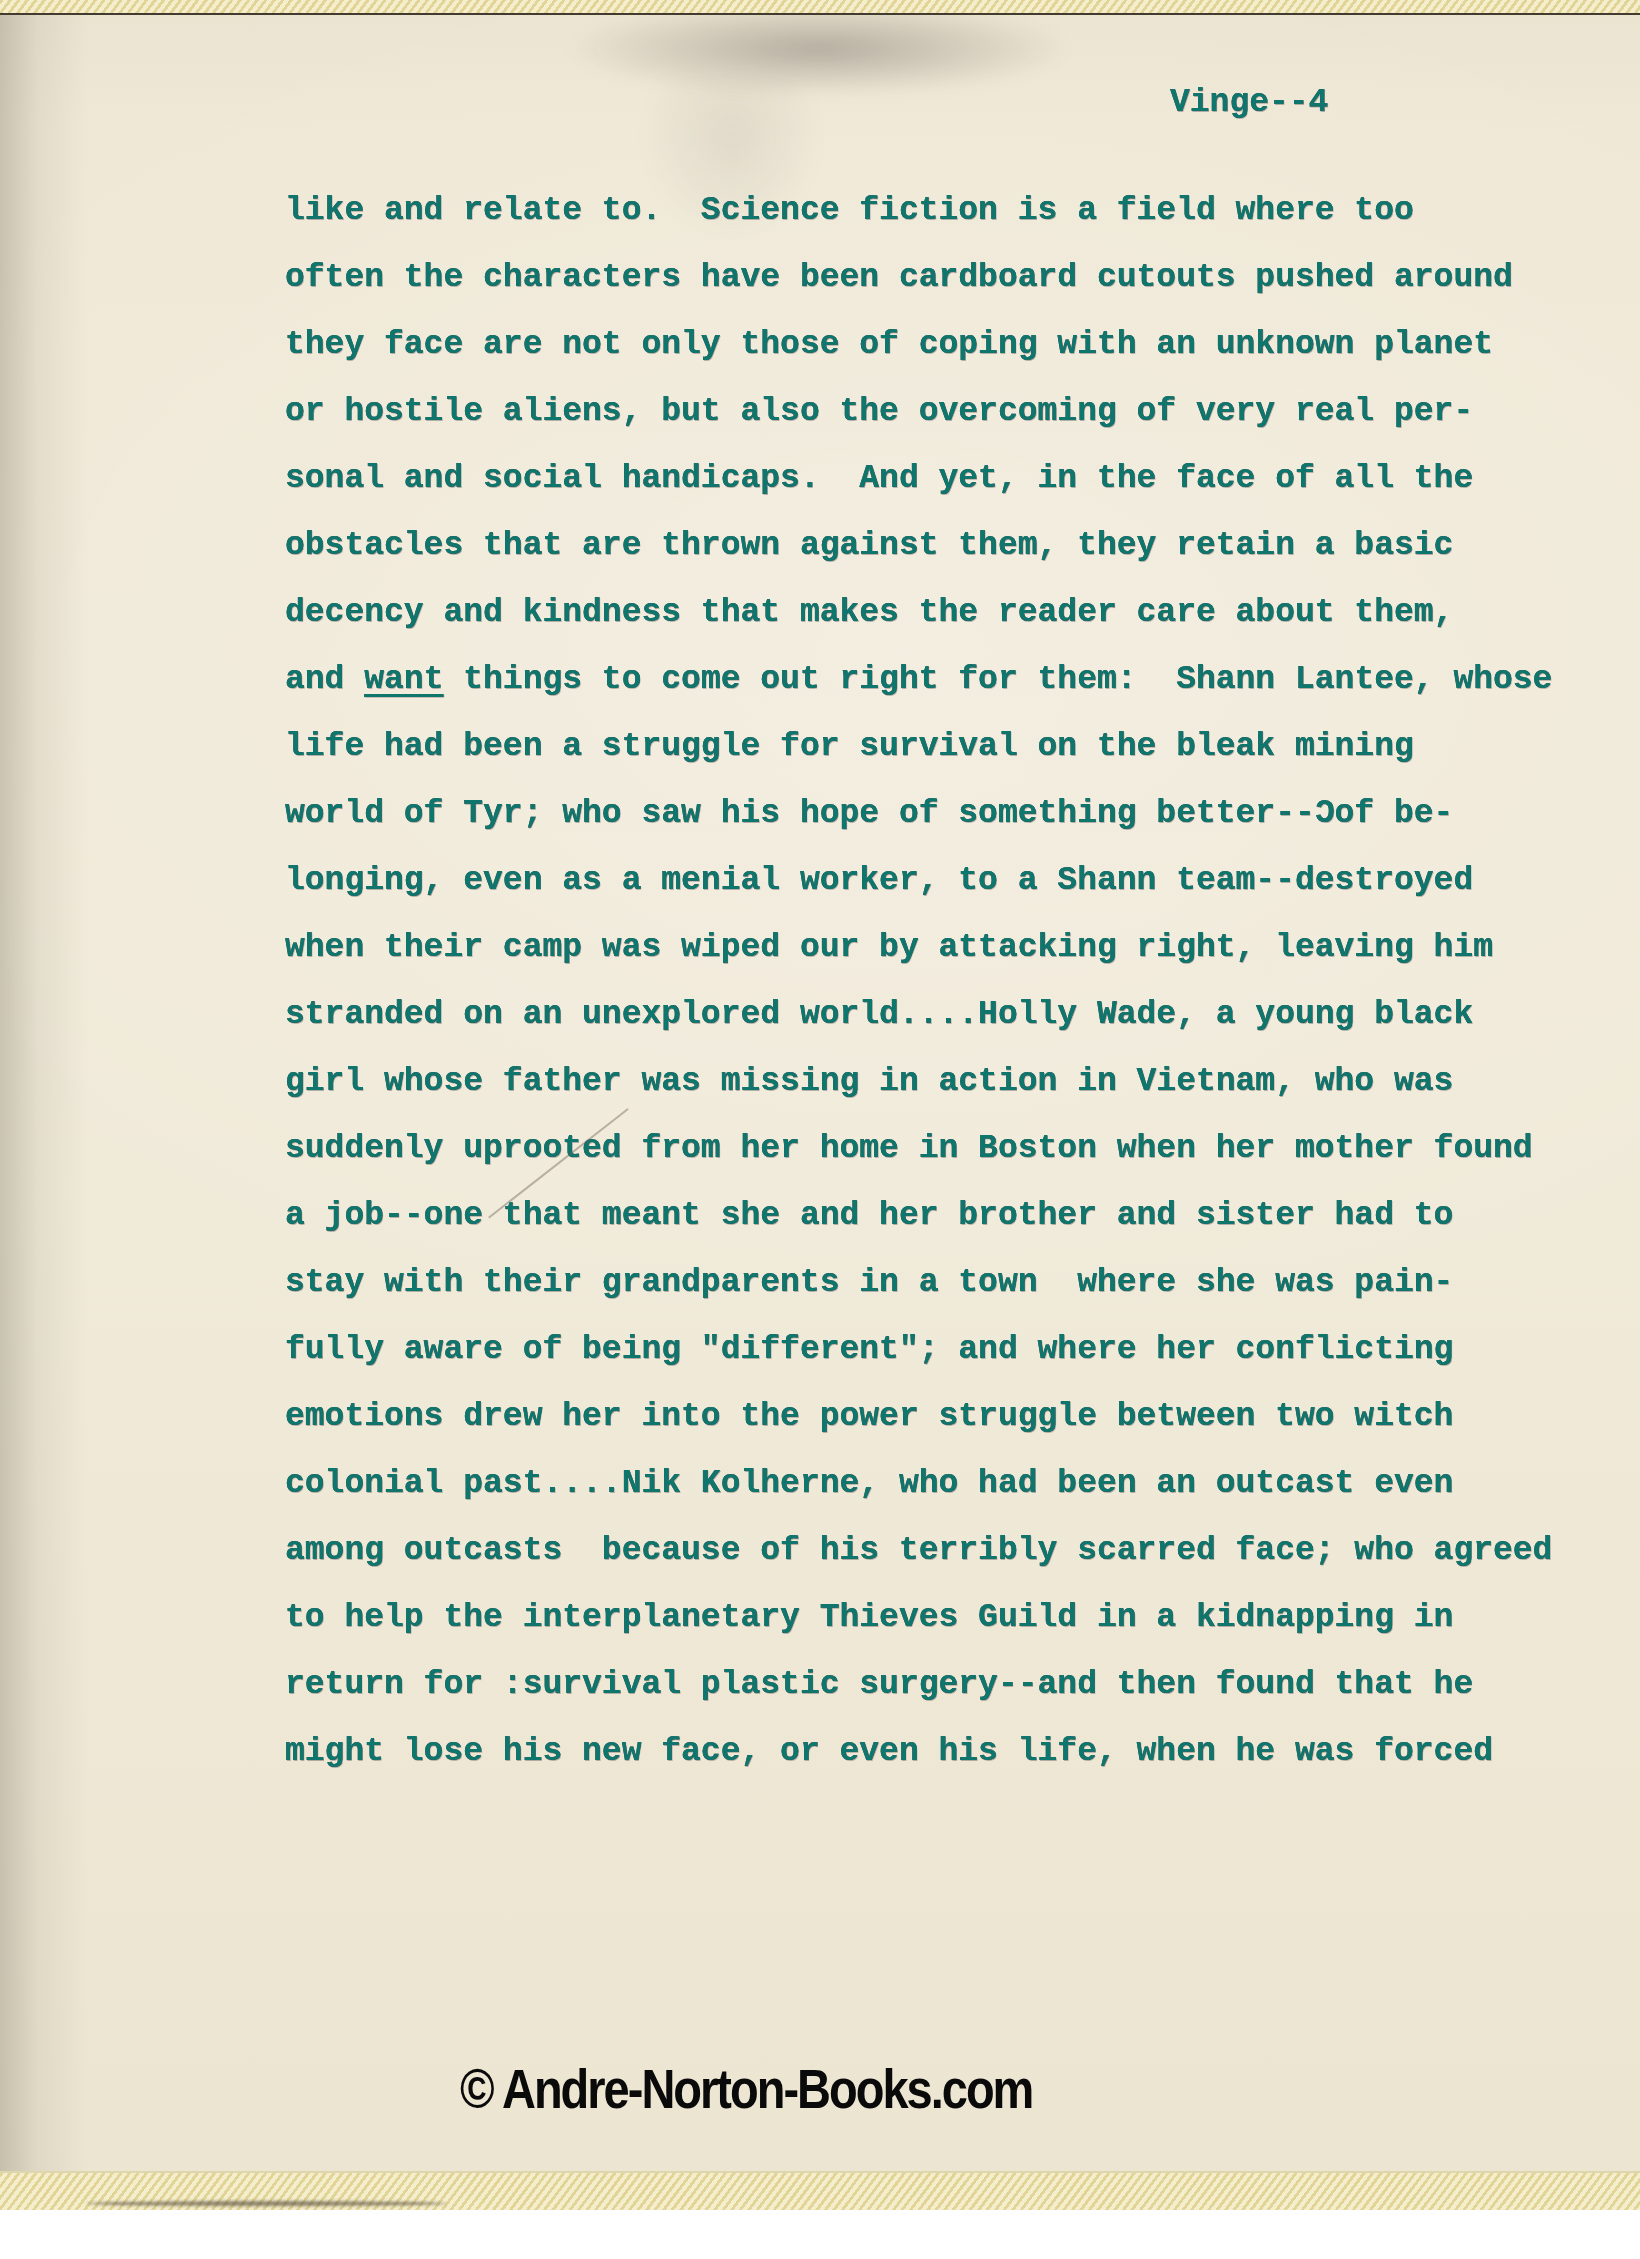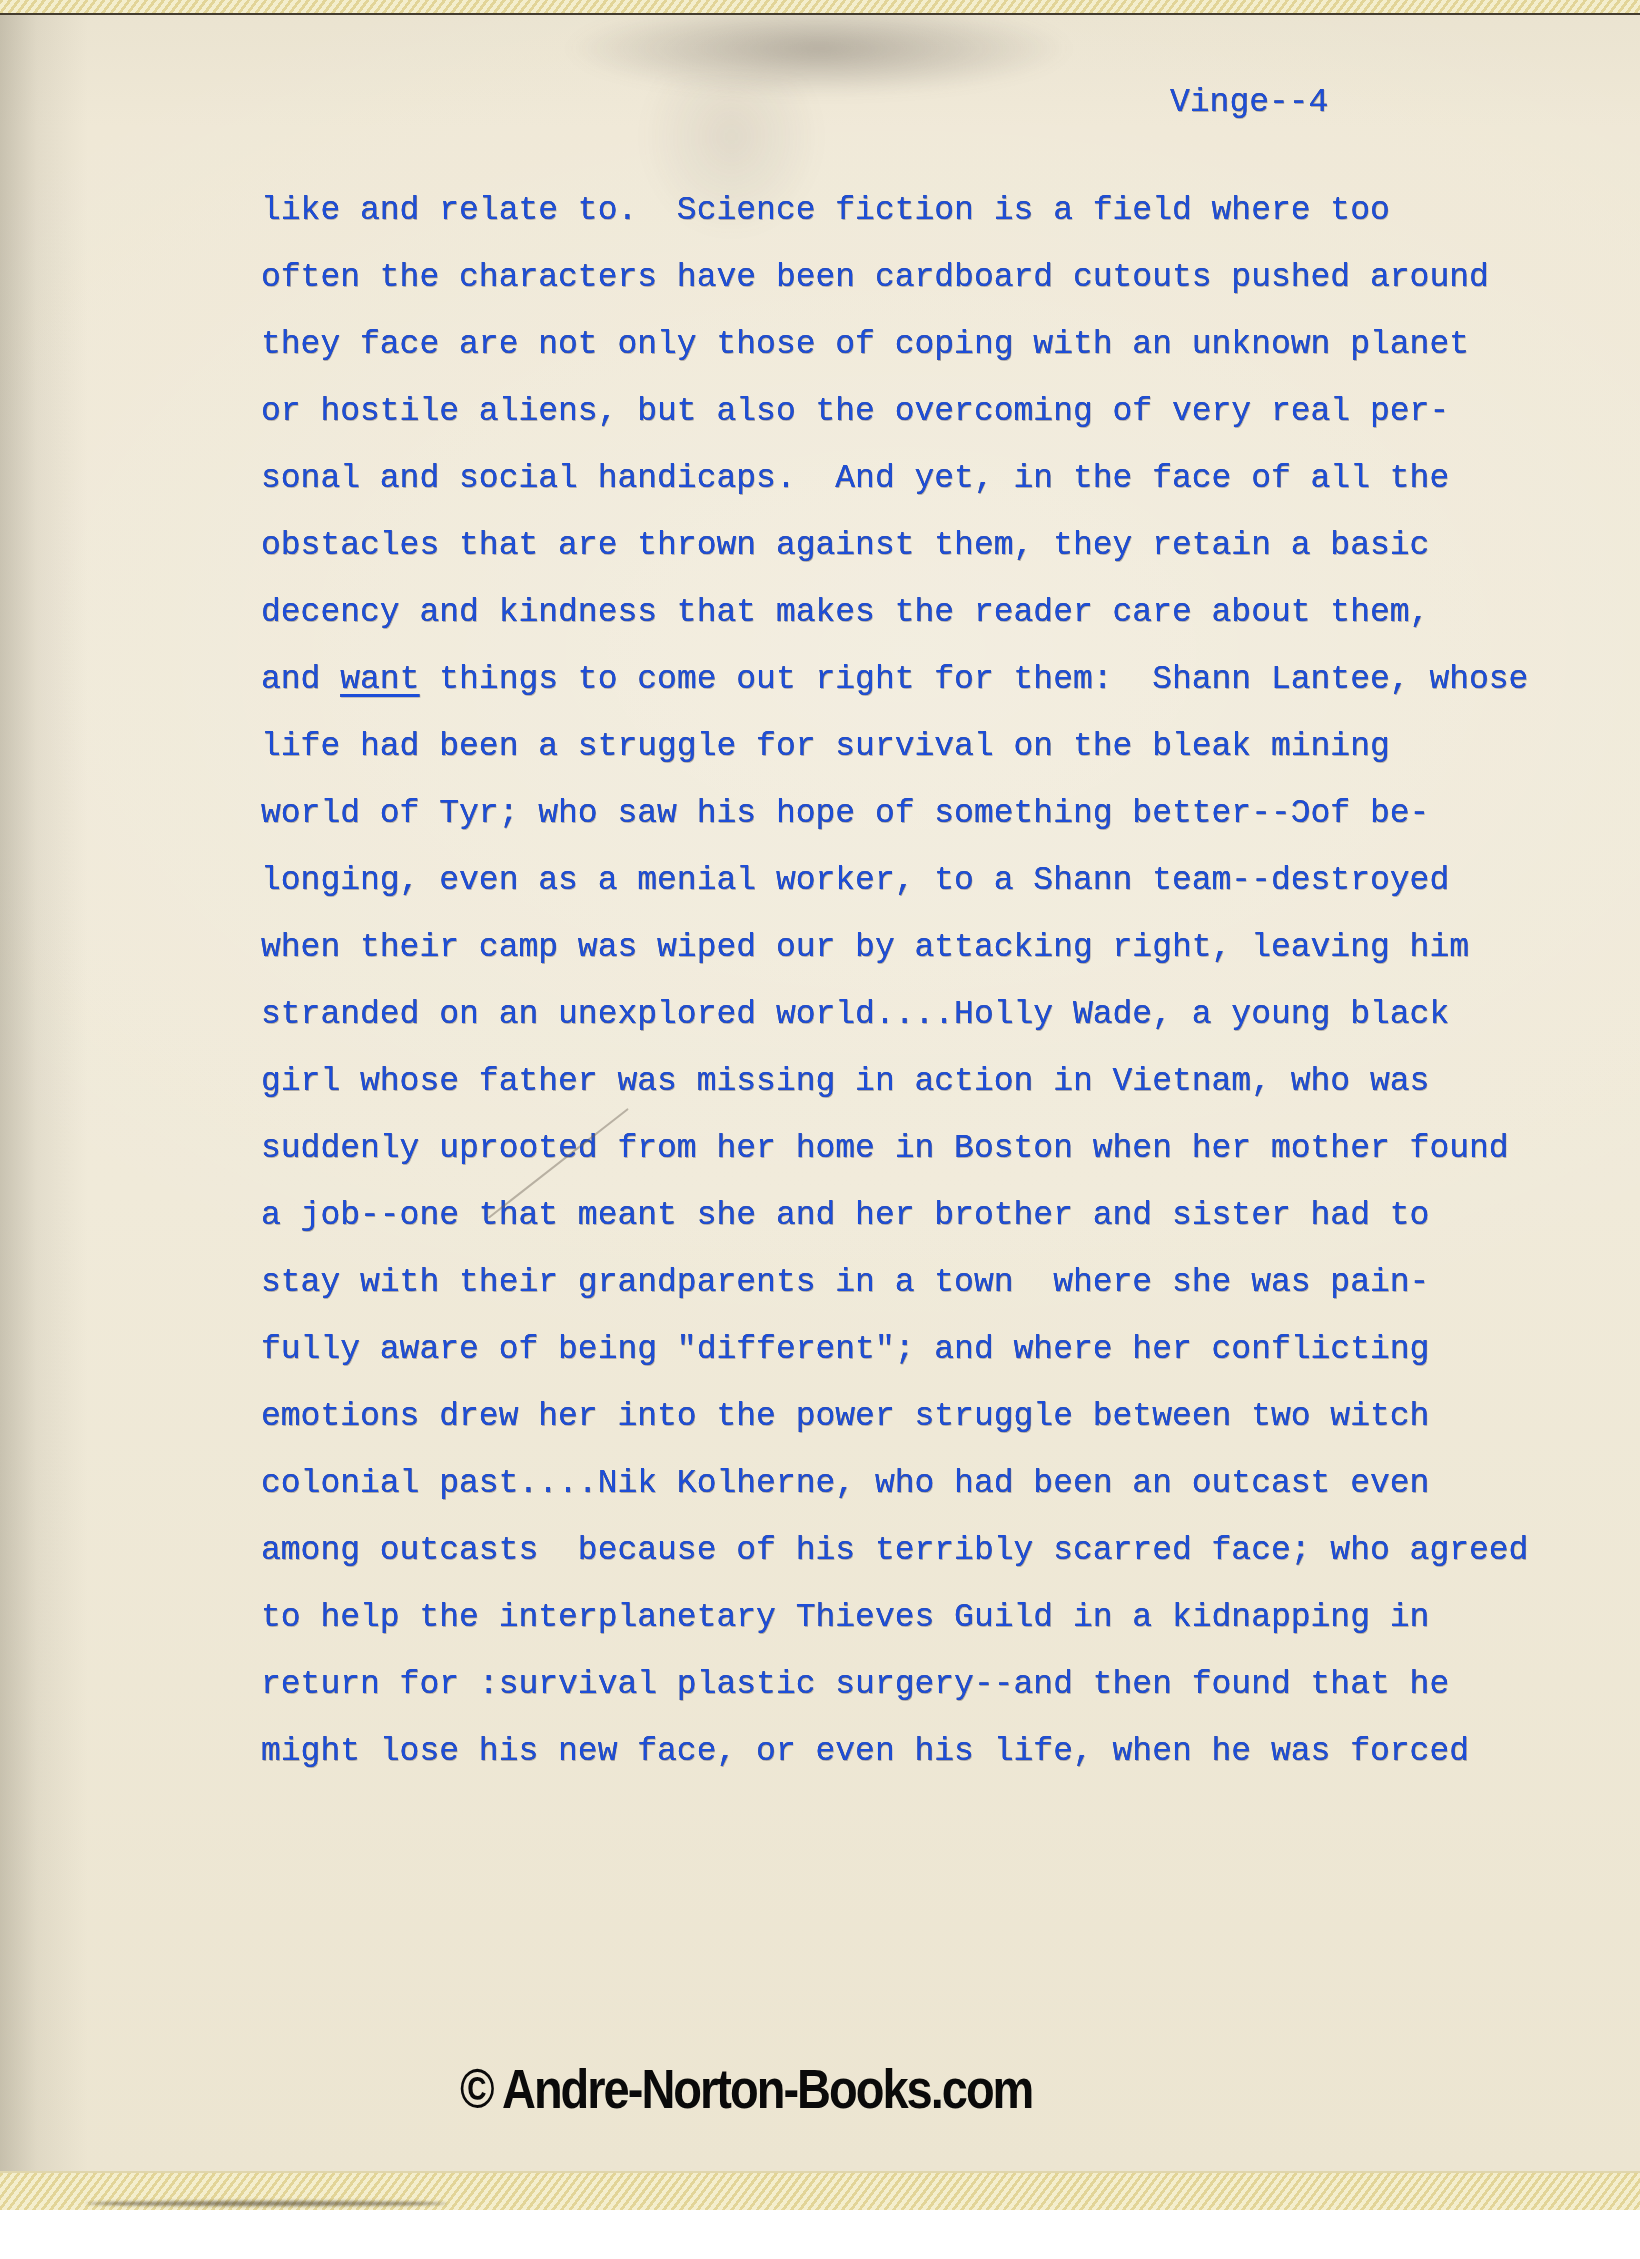--- a/index.html
+++ b/index.html
@@ -41,32 +41,32 @@
     background:radial-gradient(ellipse 45% 50% at 50% 20%,rgba(90,82,74,0.10),rgba(90,82,74,0) 70%);
     filter:blur(5.9px);
   }
   .pencil-scratch{
     position:absolute;left:488px;top:1217px;width:177px;height:2px;
     background:rgba(106,96,84,0.42);
     transform:rotate(-38deg);transform-origin:0 0;border-radius:2px;
   }
   
   .ink{
-    color:#1d4ed8;font-weight:normal;
+    color:#0f766e;font-weight:bold;
     text-shadow:0 0 0.6px rgba(39,31,37,0.8),0.7px 0.7px 0.5px rgba(39,31,37,0.30);
   }
   .header-line{
     position:absolute;left:1170px;top:84px;
     font-size:33px;white-space:pre;
   }
   .text-block{
     position:absolute;left:261px;top:177px;width:1326px;
     font-size:33px;line-height:67px;
   }
-  .tline{white-space:pre;height:67px;}
+  .tline{white-space:pre;height:67px;margin-left:24px;}
   .u{
     text-decoration:underline;
     text-decoration-thickness:2.9px;
     text-underline-offset:5.9px;
   }
   
   .watermark{
     position:absolute;left:460px;top:2056px;
     font-family:"Liberation Sans","DejaVu Sans",sans-serif;
     font-weight:bold;font-size:47px;letter-spacing:-2px;

